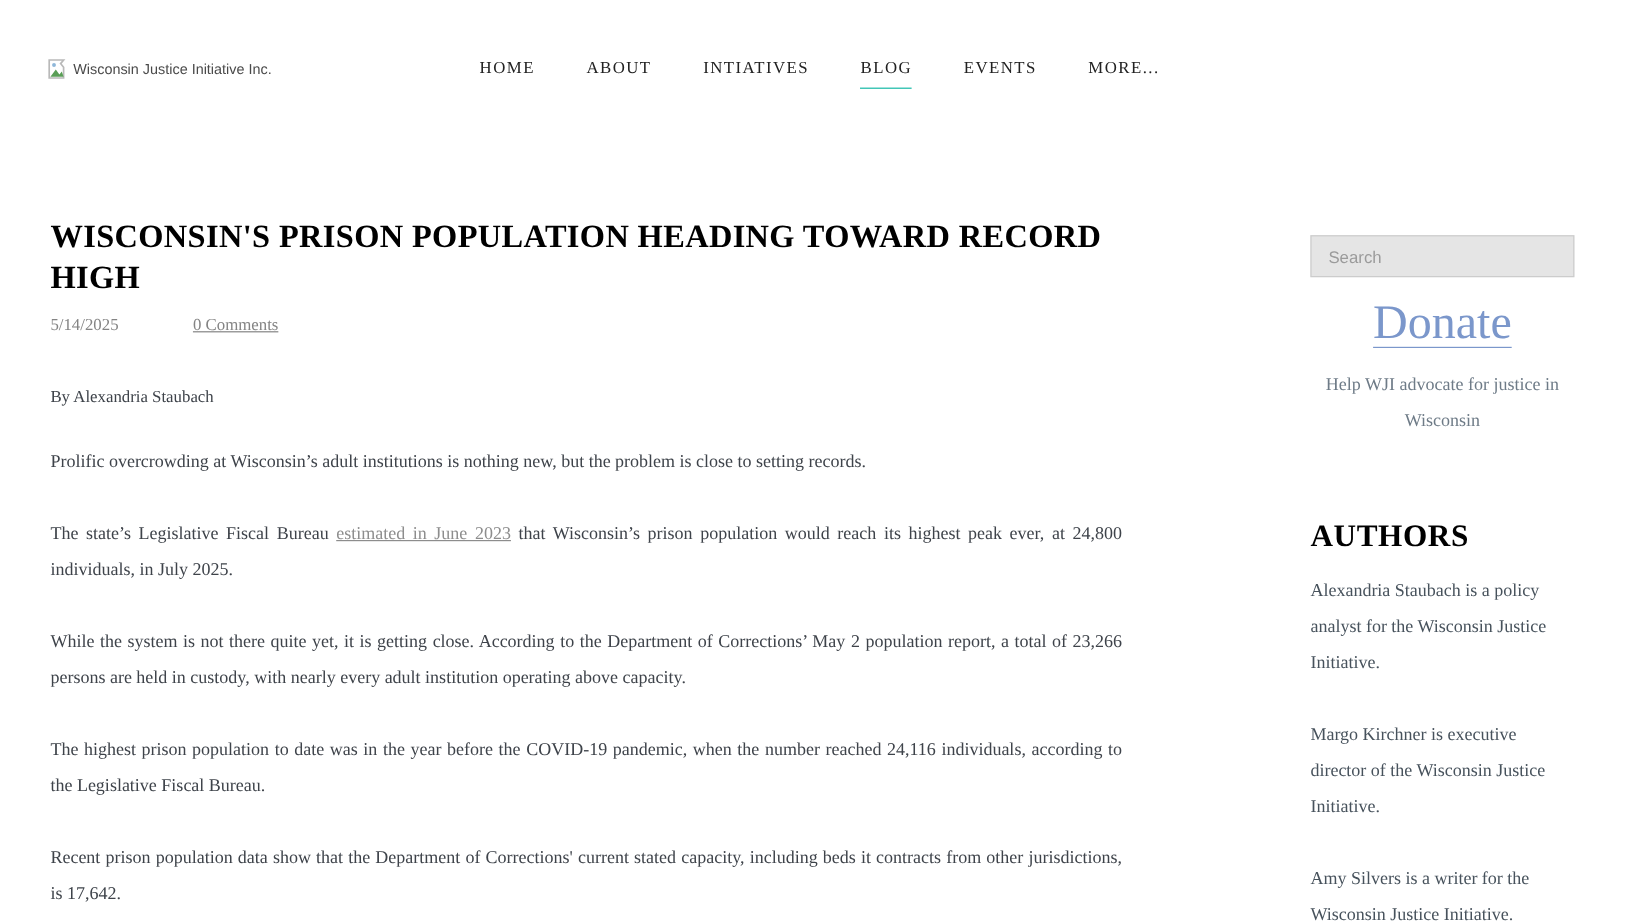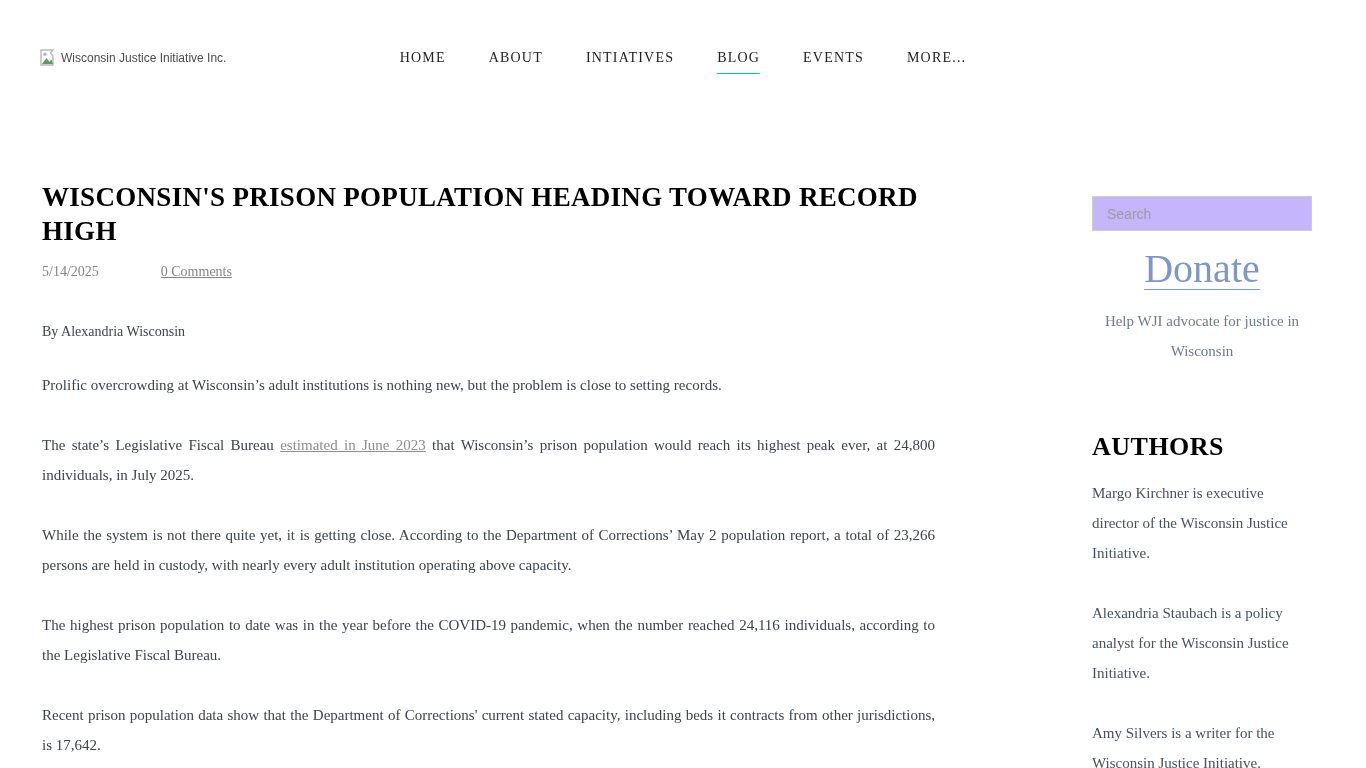--- a/index.html
+++ b/index.html
@@ -45,21 +45,21 @@
   .byline { margin-top: 44px; font-size: 14px; color: #3e434a; }
   .content p.body-par {
     margin-top: 30px; font-size: 15px; line-height: 30px;
     color: #3e434a; text-align: justify;
   }
   .inline-link { color: #8d8d8d; text-decoration: underline; cursor: pointer; }
 
   
   .search-input {
     width: 100%; height: 35px; margin-top: 16px;
-    border: 1px solid #cccccc; background: #c4b5fd;
+    border: 1px solid #cccccc; background: #e5e5e5;
     padding: 0 14px; font-family: "Liberation Sans", sans-serif;
     font-size: 14px; color: #444444; outline: none;
   }
   .search-input::placeholder { color: #9b9b9b; }
   .donate-link {
     display: block; margin-top: 14px; text-align: center;
     font-size: 40px; color: #7b97cb; text-decoration: underline;
     text-decoration-thickness: 1px; text-underline-offset: 7px;
     cursor: pointer;
   }
@@ -101,34 +101,34 @@
 </div>
 
 <div class="page">
 
   <div class="content">
     <h1 class="post-title">WISCONSIN'S PRISON POPULATION HEADING TOWARD RECORD HIGH</h1>
     <div class="post-meta">
       <span class="post-date">5/14/2025</span>
       <a class="comments-link">0 Comments</a>
     </div>
-    <div class="byline">By Alexandria Wisconsin</div>
+    <div class="byline">By Alexandria Staubach</div>
 
     <p class="body-par">Prolific overcrowding at Wisconsin’s adult institutions is nothing new, but the problem is close to setting records.</p>
 
     <p class="body-par"><span>The state’s Legislative Fiscal Bureau </span><a class="inline-link">estimated in June 2023</a><span> that Wisconsin’s prison population would reach its highest peak ever, at 24,800 individuals, in July 2025.</span></p>
 
     <p class="body-par">While the system is not there quite yet, it is getting close. According to the Department of Corrections’ May 2 population report, a total of 23,266 persons are held in custody, with nearly every adult institution operating above capacity.</p>
     <p class="body-par">The highest prison population to date was in the year before the COVID-19 pandemic, when the number reached 24,116 individuals, according to the Legislative Fiscal Bureau.</p>
     <p class="body-par">Recent prison population data show that the Department of Corrections' current stated capacity, including beds it contracts from other jurisdictions, is 17,642.</p>
   </div>
 
   <div class="sidebar">
     <input class="search-input" type="text" placeholder="Search" style="">
     <a class="donate-link">Donate</a>
     <div class="donate-sub">Help WJI advocate for justice in Wisconsin</div>
     <h2 class="authors-heading">AUTHORS</h2>
+    <p class="author-par">Alexandria Staubach is a policy analyst for the Wisconsin Justice Initiative.</p>
     <p class="author-par">Margo Kirchner is executive director of the Wisconsin Justice Initiative.</p>
-    <p class="author-par">Alexandria Staubach is a policy analyst for the Wisconsin Justice Initiative.</p>
     <p class="author-par">Amy Silvers is a writer for the Wisconsin Justice Initiative.</p>
   </div>
 
 </div>
 
 </body></html>

